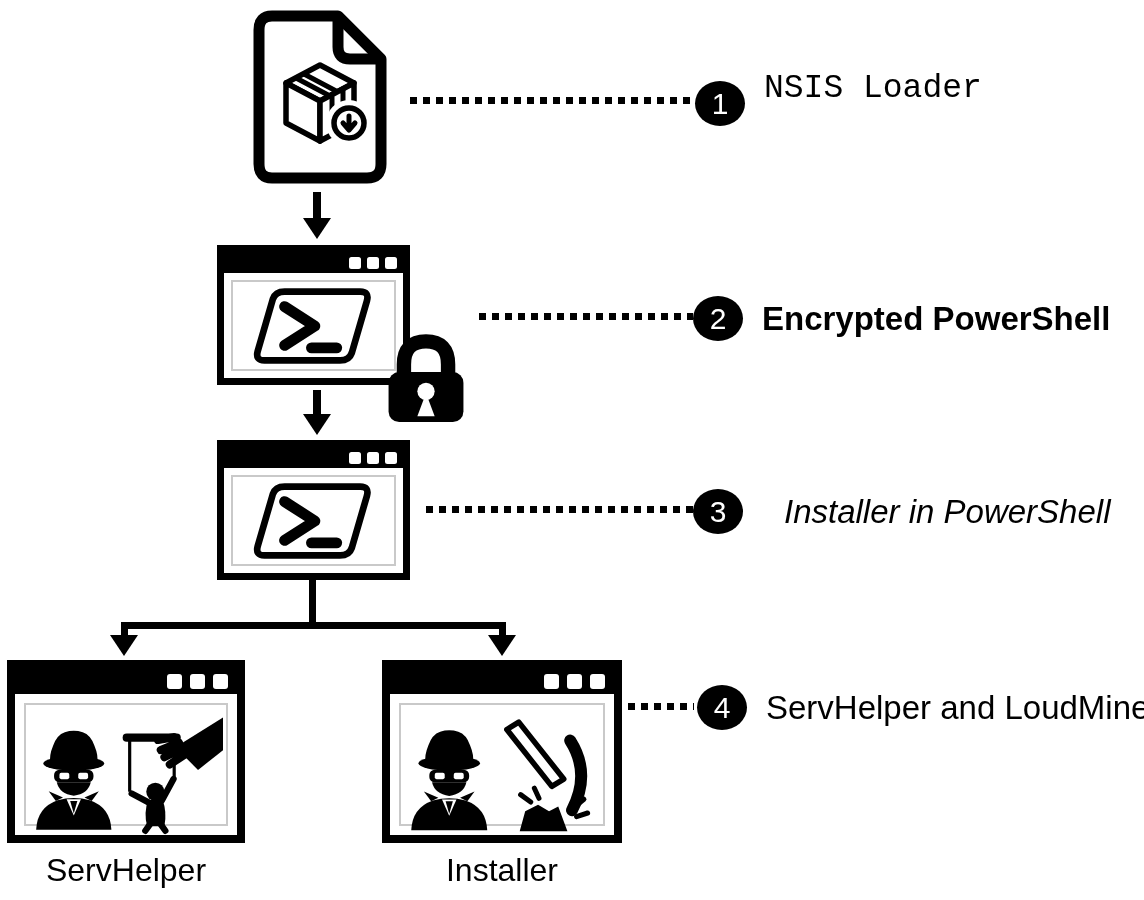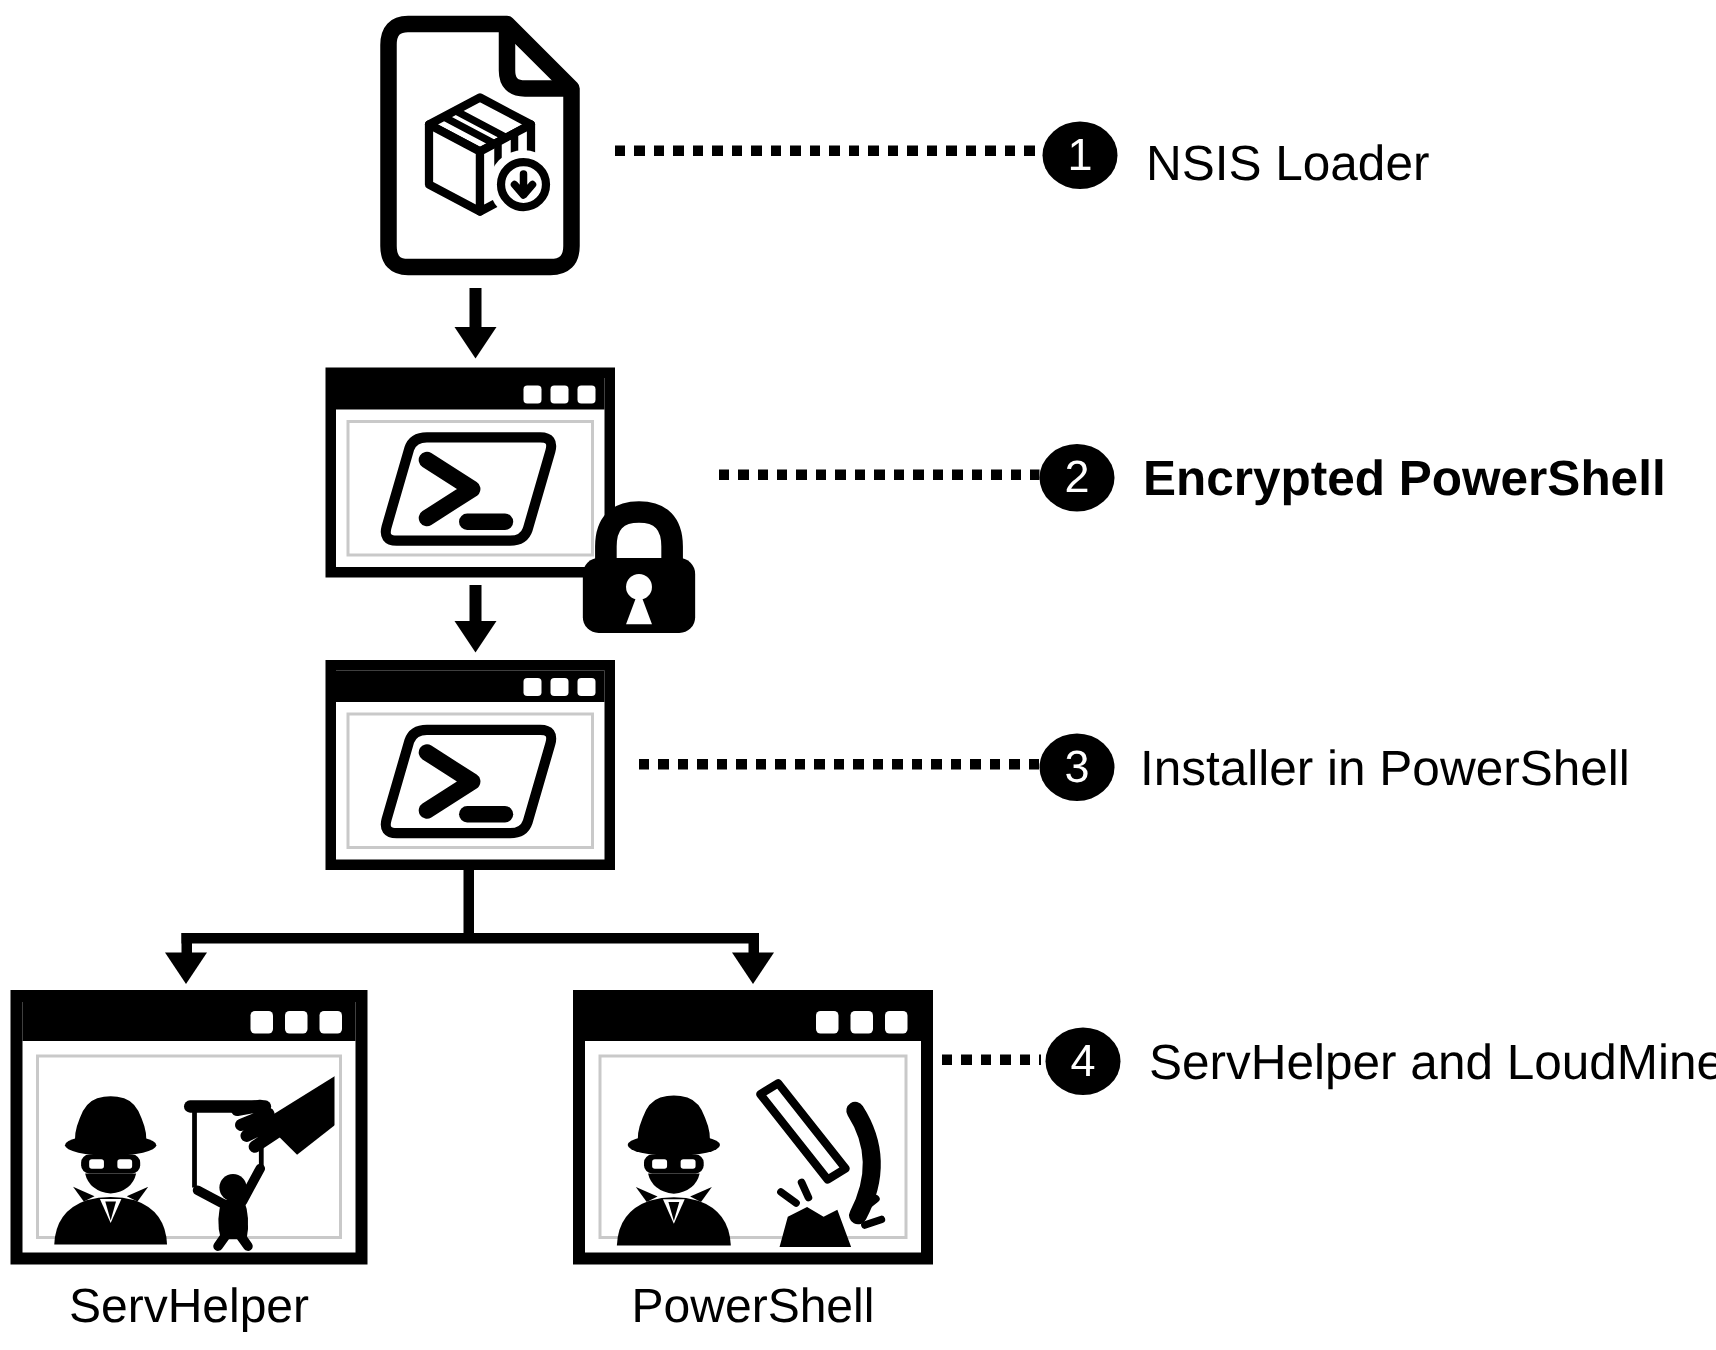--- a/index.html
+++ b/index.html
@@ -171,31 +171,31 @@
           <path d="M14,14 L27,6 L76,68 L63,76 Z" fill="#fff" stroke="#000" stroke-width="6" stroke-linejoin="round"></path>
           <path d="M83,26 Q106,62 85,102" fill="none" stroke="#000" stroke-width="13" stroke-linecap="round"></path>
           <path d="M28,125 L34,103 L48,96 L60,103 L70,98 L80,125 Z" fill="#000"></path>
           <path d="M44,78 L49,89 M29,85 L40,93 M90,109 L102,105 M93,94 L98,90" fill="none" stroke="#000" stroke-width="5.5" stroke-linecap="round"></path>
         </svg>
       </div>
     </div>
   </div>
 
   <div class="caption" style="left:7px;top:852px;width:238px;">ServHelper</div>
-  <div class="caption" style="left:382px;top:852px;width:240px;">PowerShell</div>
+  <div class="caption" style="left:382px;top:852px;width:240px;">Installer</div>
 
   <div class="dots" style="left:410px;top:97px;width:283px;"></div>
   <div class="badge" style="left:695px;top:81px;">1</div>
-  <div class="step-text" style="left:764px;top:86px;">NSIS Loader</div>
+  <div class="step-text" style="left:764px;top:66px;font-family:Liberation Mono, monospace;">NSIS Loader</div>
 
   <div class="dots" style="left:479px;top:313px;width:214px;"></div>
   <div class="badge" style="left:693px;top:296px;">2</div>
   <div class="step-text" style="left:762px;top:296px;font-weight:bold;">Encrypted PowerShell</div>
 
   <div class="dots" style="left:426px;top:506px;width:267px;"></div>
   <div class="badge" style="left:693px;top:489px;">3</div>
-  <div class="step-text" style="left:760px;top:489px;">Installer in PowerShell</div>
+  <div class="step-text" style="left:784px;top:489px;font-style:italic;">Installer in PowerShell</div>
 
   <div class="dots" style="left:628px;top:703px;width:66px;"></div>
   <div class="badge" style="left:697px;top:685px;">4</div>
   <div class="step-text" style="left:766px;top:685px;">ServHelper and LoudMiner</div>
 
 </div>
 
 </body></html>

